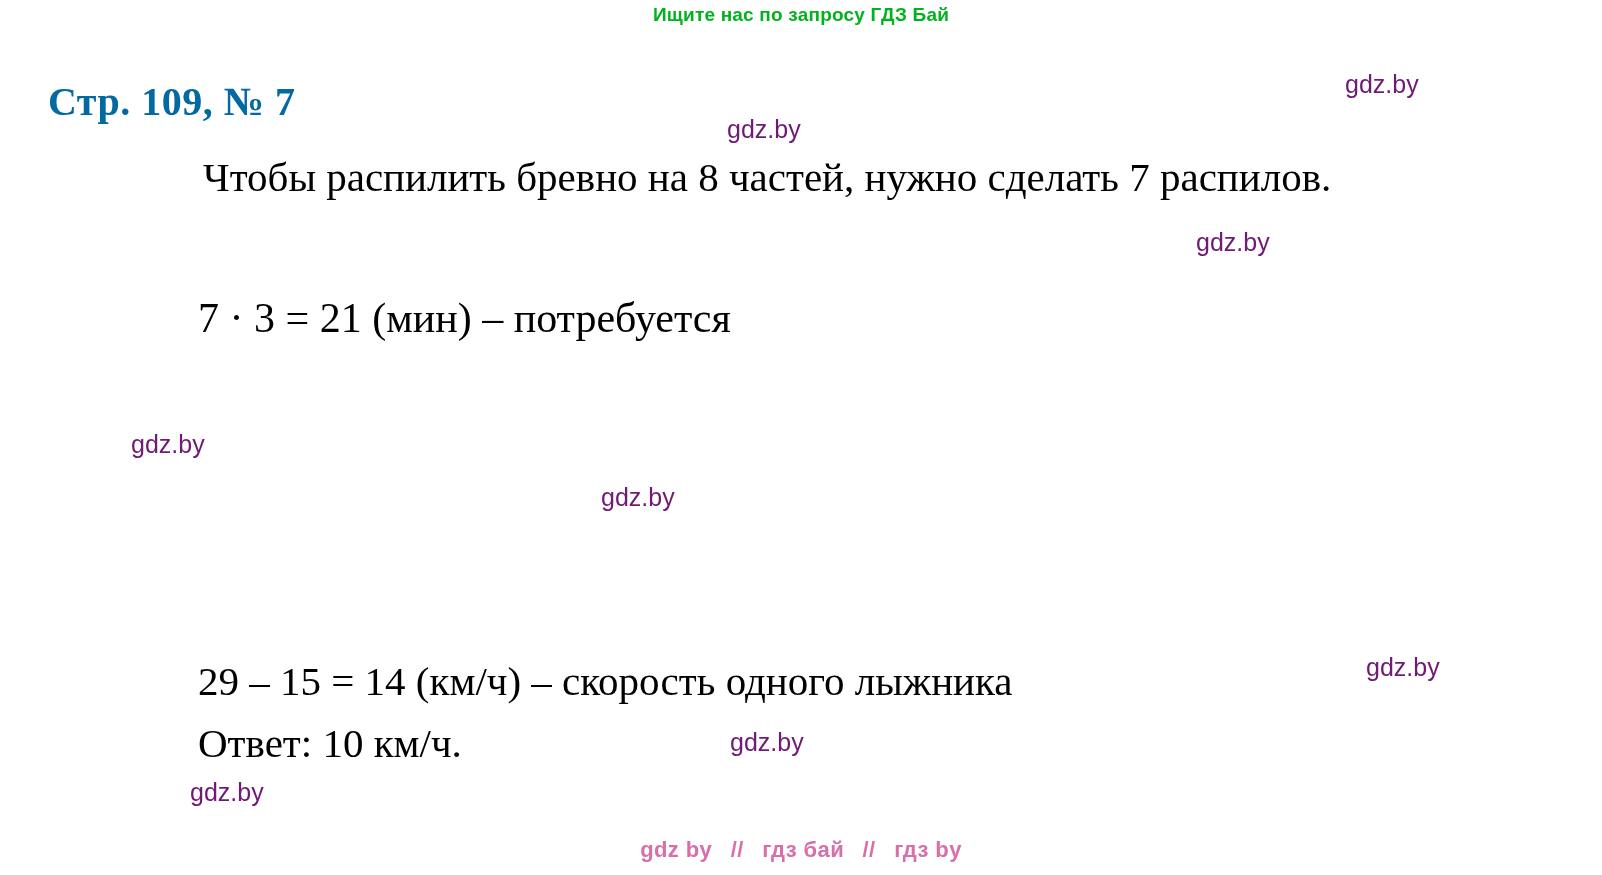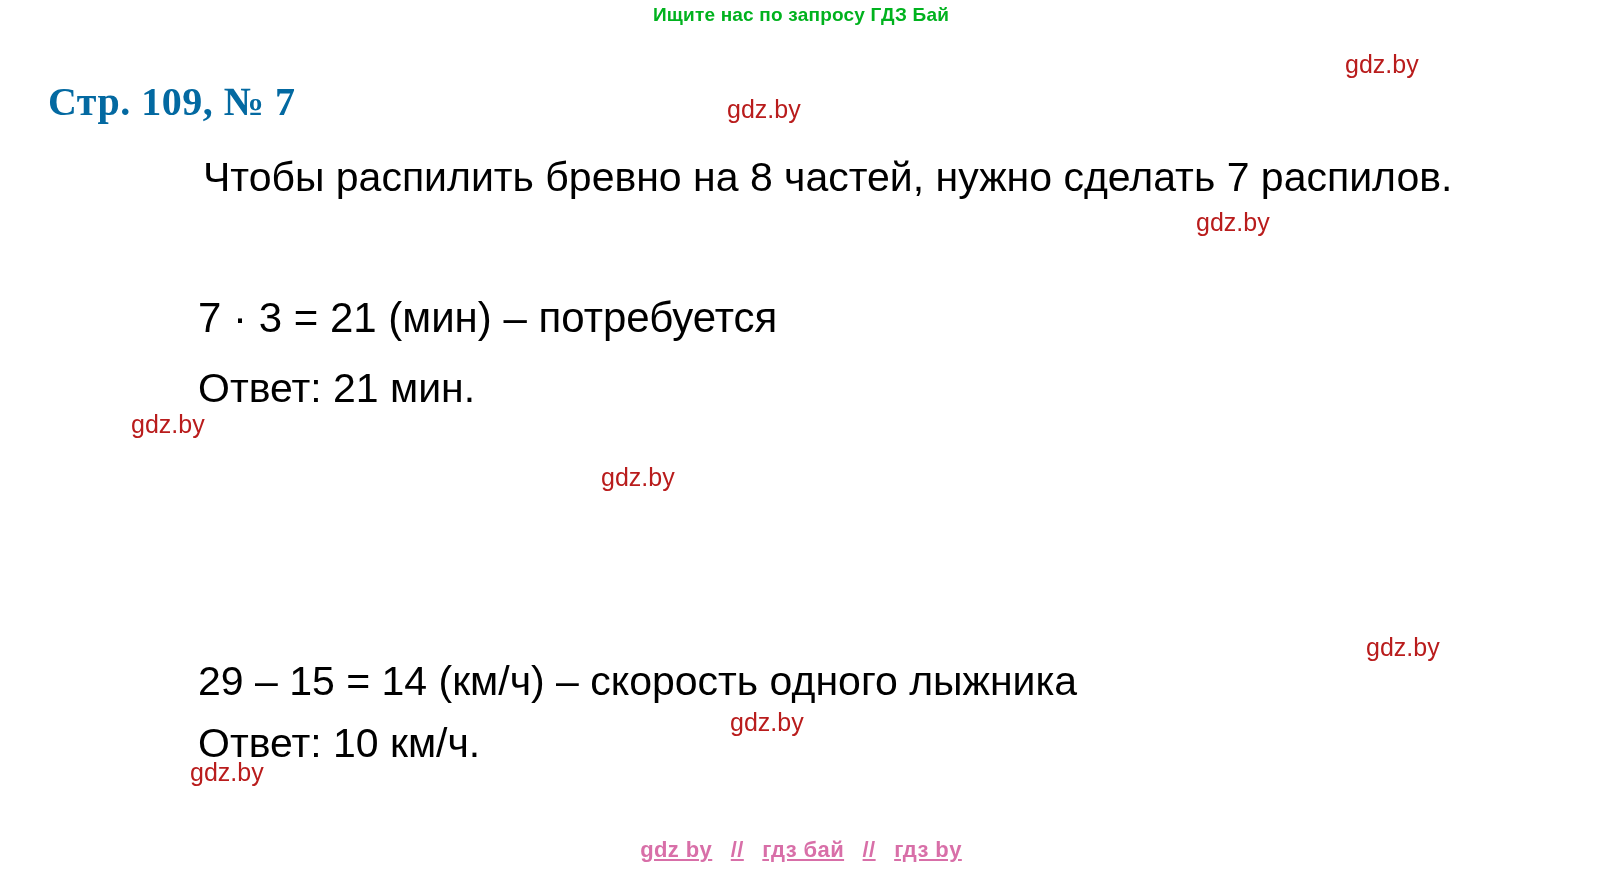--- a/index.html
+++ b/index.html
@@ -32,24 +32,25 @@
     font-size: 19px;
     font-weight: bold;
     color: #00b21e;
     letter-spacing: 0.2px;
   }
 
   
   .wm {
     position: absolute;
     font-family: "Liberation Sans", sans-serif;
-    color: #b91c1c;
+    color: #701a75;
     font-size: 25px;
     white-space: nowrap;
     pointer-events: none;
+    margin-top: 20px;
   }
   .wm-1 { top: 50px;  left: 1345px; }
   .wm-2 { top: 95px;  left: 727px; }
   .wm-3 { top: 208px; left: 1196px; }
   .wm-4 { top: 410px; left: 131px; }
   .wm-5 { top: 463px; left: 601px; }
   .wm-6 { top: 633px; left: 1366px; }
   .wm-7 { top: 708px; left: 730px; }
   .wm-8 { top: 758px; left: 190px; }
 
@@ -62,21 +63,21 @@
     font-weight: bold;
     font-family: "Liberation Serif", serif;
     color: #0369a1;
     letter-spacing: 0.5px;
   }
 
   
   .para {
     position: absolute;
     color: #000;
-    font-family: Liberation Sans, sans-serif;
+    font-family: Liberation Serif, serif;
     font-size: 41px;
     line-height: 70px;
     white-space: pre-wrap;
   }
 
   .block1 {
     top: 142px;
     left: 48px;
     width: 1520px;
     text-indent: 155px;
@@ -115,21 +116,21 @@
     bottom: 12px;
     left: 0;
     width: 100%;
     text-align: center;
     font-family: "Liberation Sans", sans-serif;
     font-size: 22px;
     font-weight: bold;
     color: #d86fa8;
     letter-spacing: 0.4px;
   }
-  .footer span { margin: 0 6px; text-decoration: underline; }
+  .footer span { margin: 0 6px; }
   .footer .sep { color: #d86fa8; font-weight: bold; }
 </style>
 </head>
 <body>
 
 <div class="page">
 
   <div class="promo">Ищите нас по запросу ГДЗ Бай</div>
 
   <div class="wm wm-1">gdz.by</div>
@@ -138,21 +139,20 @@
   <div class="wm wm-4">gdz.by</div>
   <div class="wm wm-5">gdz.by</div>
   <div class="wm wm-6">gdz.by</div>
   <div class="wm wm-7">gdz.by</div>
   <div class="wm wm-8">gdz.by</div>
 
   <div class="heading">Стр. 109, № 7</div>
 
   <div class="para block1">Чтобы распилить бревно на 8 частей, нужно сделать 7 распилов.</div>
   <div class="para line-eq1">7 · 3 = 21 (мин) – потребуется</div>
-  <div class="para line-ans1">Ответ: 21 мин.</div>
 
   <div class="para line-eq2">29 – 15 = 14 (км/ч) – скорость одного лыжника</div>
   <div class="para line-ans2">Ответ: 10 км/ч.</div>
 
   <div class="footer">
     <span>gdz by</span>
     <span class="sep">//</span>
     <span>гдз бай</span>
     <span class="sep">//</span>
     <span>гдз by</span>

